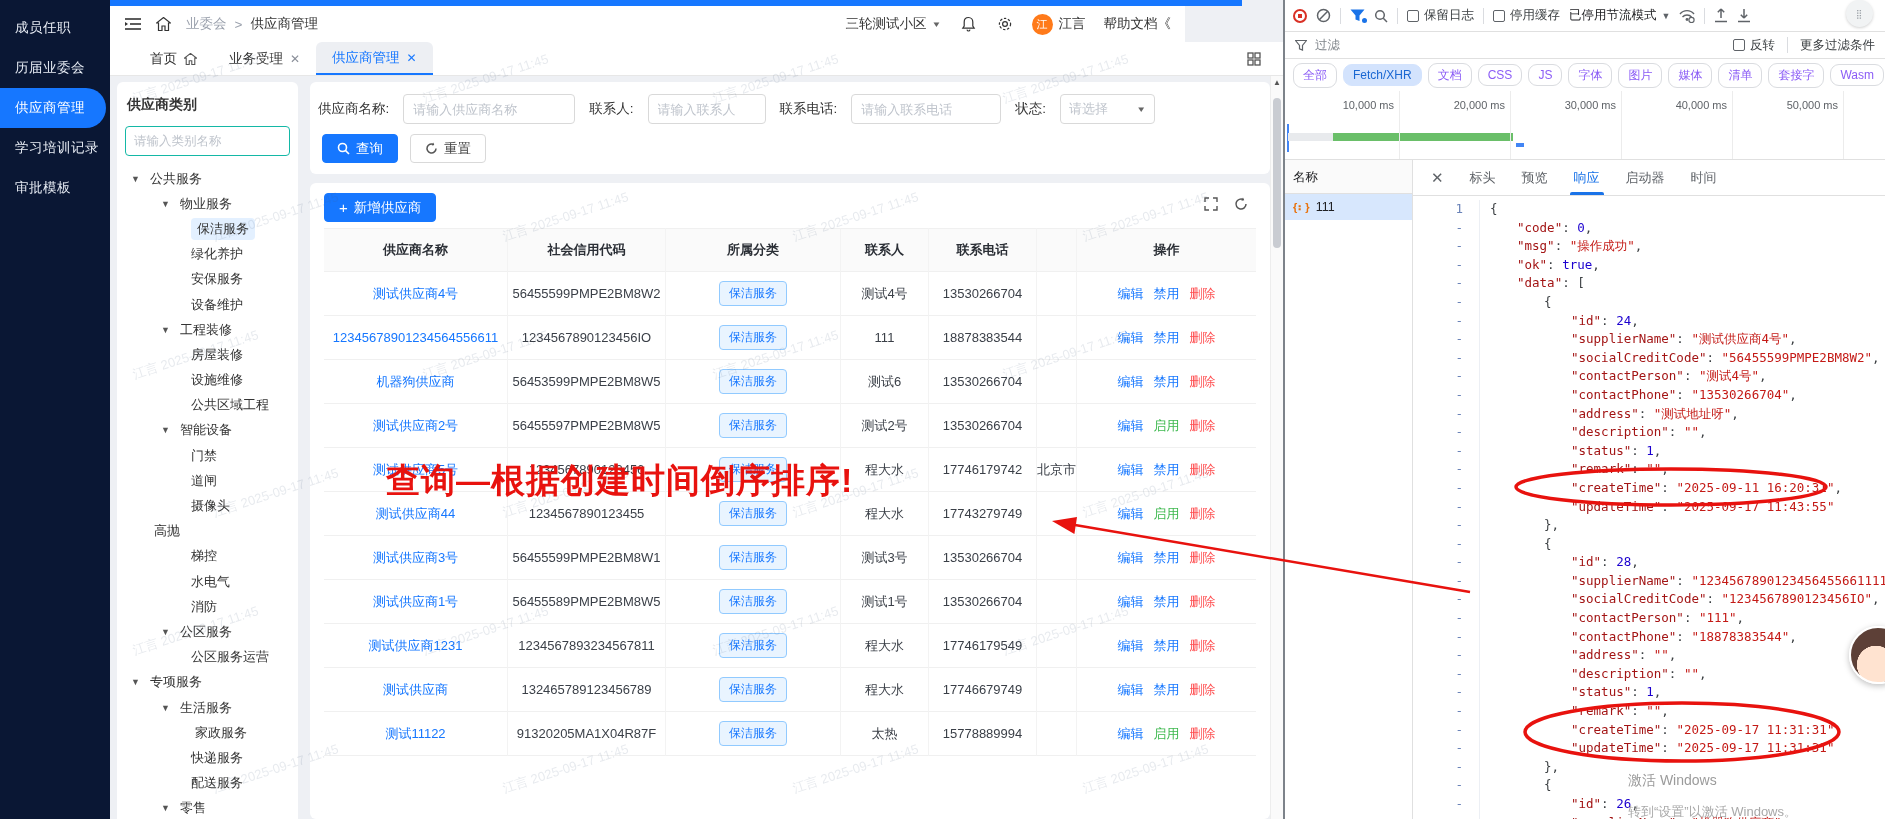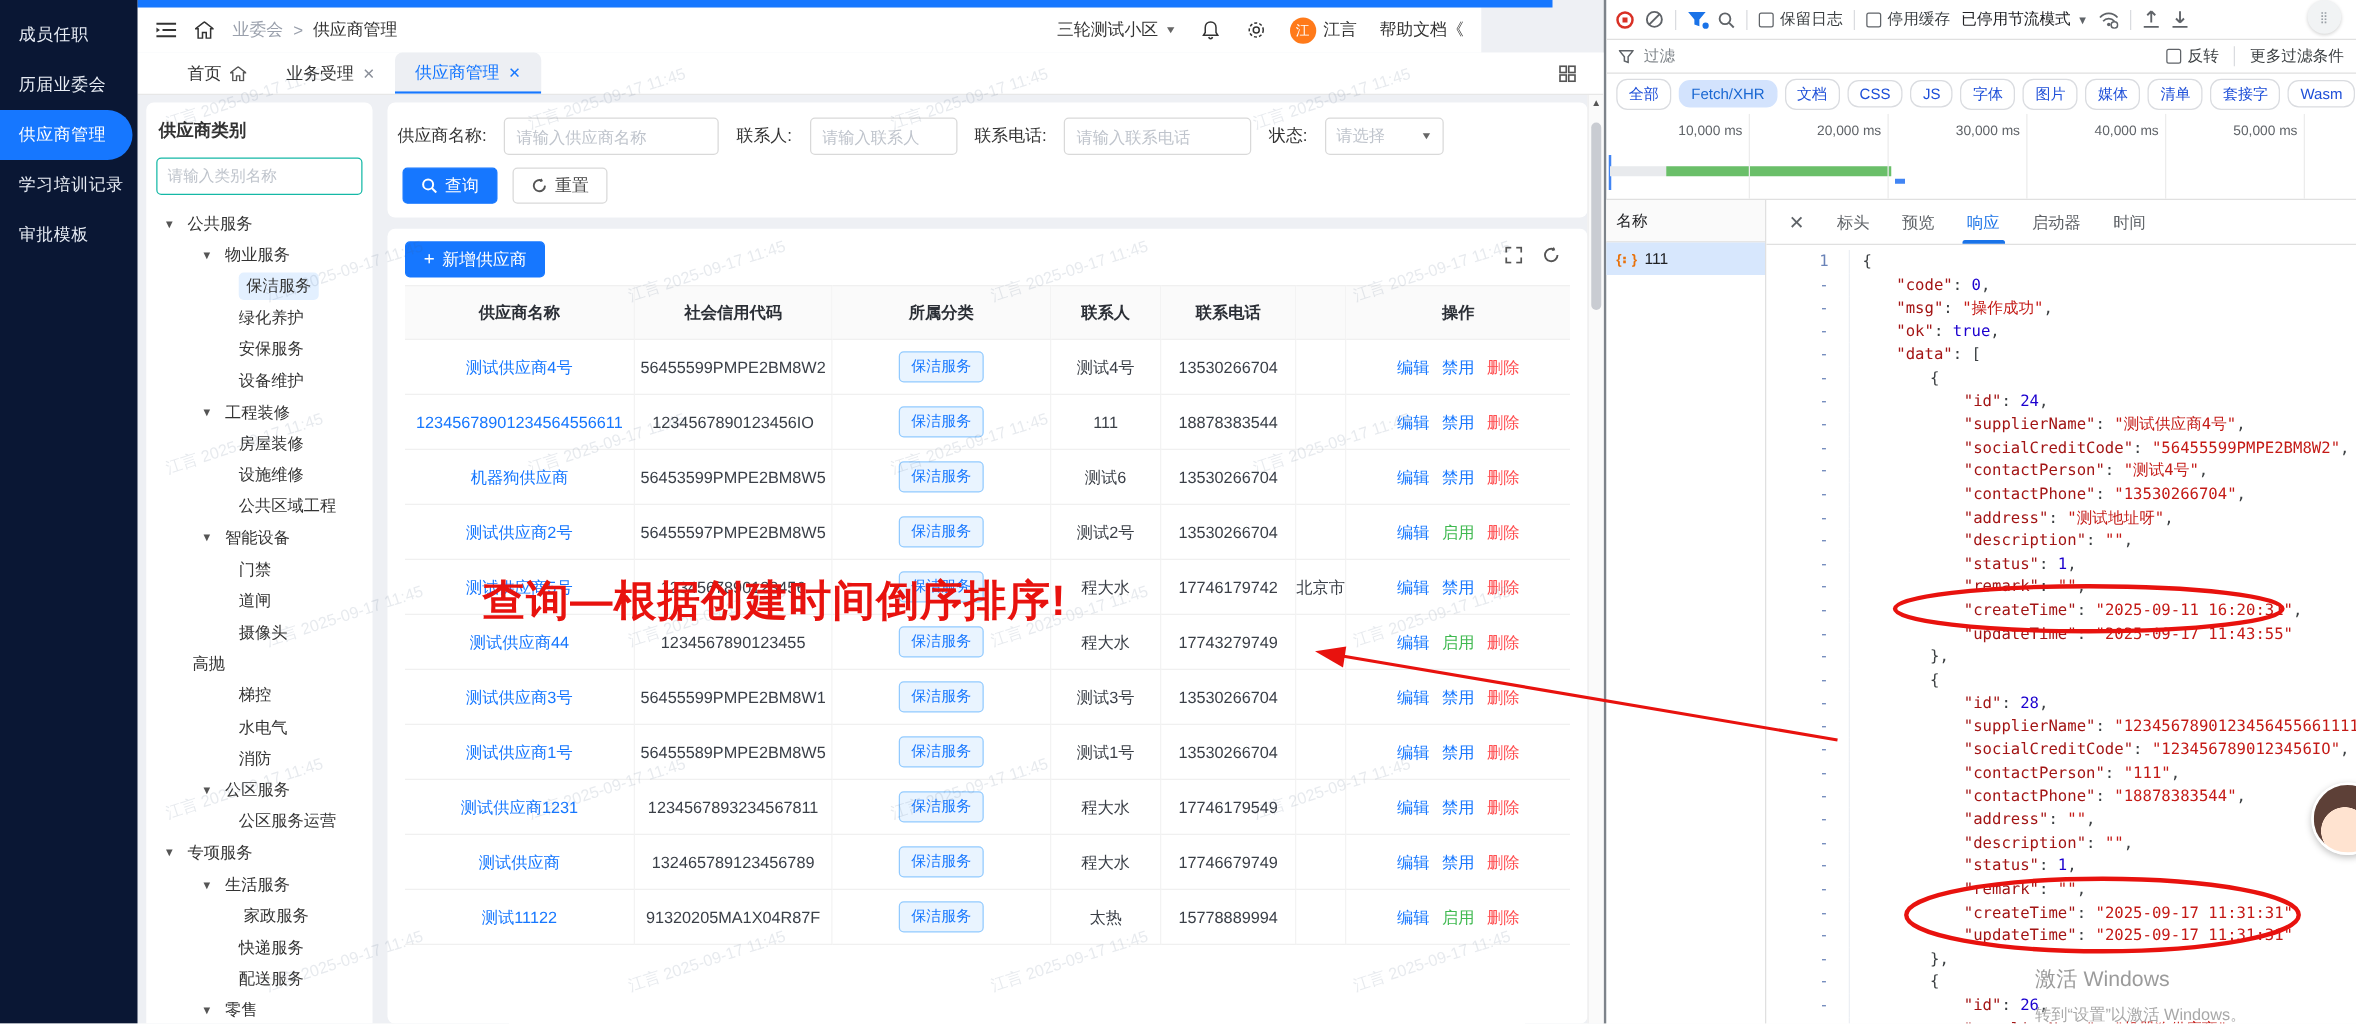--- a/index.html
+++ b/index.html
@@ -94,21 +94,21 @@
   #rec { width:14px; height:14px; border:2px solid #d93025; border-radius:50%; position:relative; cursor:pointer; }
   #rec::after { content:""; position:absolute; left:3px; top:3px; width:4px; height:4px; background:#d93025; }
   #throttle { display:flex; align-items:center; gap:5px; cursor:pointer; white-space:nowrap; }
   #grip { position:absolute; right:12px; top:0px; width:27px; height:27px; border-radius:50%; background:#f1f3f4; box-shadow:0 1px 3px rgba(0,0,0,.18); color:#9aa0a6; font-size:9px; display:flex; align-items:center; justify-content:center; letter-spacing:1px; z-index:9; }
 
   #dt-row2 { position:absolute; left:0; top:32px; width:100%; height:27px; border-bottom:1px solid #e0e0e0; display:flex; align-items:center; padding:0 10px; gap:8px; }
   #dt-filter-ph { color:#80868b; }
   #dt-row2-right { margin-left:auto; display:flex; align-items:center; gap:12px; }
 
   #dt-chips { position:absolute; left:0; top:59px; width:100%; height:32px; display:flex; align-items:center; gap:6px; padding-left:8px; }
-  .chip2 { border:1px solid #dadce0; border-radius:9px; padding:3px 9px; font-size:12px; color:#1d4ed8; cursor:pointer; white-space:nowrap; }
+  .chip2 { border:1px solid #dadce0; border-radius:9px; padding:3px 9px; font-size:12px; color:#8b5cf6; cursor:pointer; white-space:nowrap; }
   .chip2.on { background:#d3e3fd; border-color:#d3e3fd; color:#1967d2; }
 
   #dt-timeline { position:absolute; left:0; top:91px; width:100%; height:69px; border-bottom:1px solid #e0e0e0; overflow:hidden; }
   .tl-grid { position:absolute; top:0; width:1px; height:69px; background:#ececec; }
   .tl-label { position:absolute; top:8px; font-size:11px; color:#5f6368; transform:translateX(-100%); padding-right:5px; white-space:nowrap; }
   #tl-gray { position:absolute; left:3px; top:42px; width:45px; height:8px; background:#e8eaed; }
   #tl-green { position:absolute; left:48px; top:42px; width:180px; height:8px; background:#6abf69; }
   #tl-blue { position:absolute; left:231px; top:52px; width:8px; height:4px; background:#4285f4; }
   #tl-sel { position:absolute; left:2px; top:33px; width:2px; height:28px; background:#4285f4; }
 
@@ -126,21 +126,21 @@
 
   #code { position:absolute; left:0; top:37px; right:0; bottom:0; overflow:hidden; font-family:"DejaVu Sans Mono",monospace; font-size:12.5px; padding-top:3px; }
   .cl { height:18.6px; line-height:18.6px; white-space:pre; display:flex; }
   .cl .gut { width:67px; flex:0 0 67px; text-align:right; padding-right:16px; color:#6a83b8; border-right:1px solid #eceff4; }
   .cl .ct { padding-left:10px; }
   .ck { color:#a31515; } .cv { color:#c41a16; } .cn { color:#1c00cf; } .cp { color:#3c4043; }
 
   
   #annot-text { position:absolute; left:386px; top:458px; font-size:34px; font-weight:800; color:#e8120e; z-index:40; letter-spacing:1px; white-space:nowrap; font-family:"Liberation Sans",sans-serif; }
   #overlay-svg { position:absolute; left:0; top:0; width:1885px; height:819px; z-index:41; pointer-events:none; }
-  #win-wm1 { position:absolute; left:1628px; top:772px; font-size:17px; color:#9b9b9b; z-index:30;text-align:center; }
+  #win-wm1 { position:absolute; left:1628px; top:772px; font-size:14px; color:#9b9b9b; z-index:30;text-align:center; }
   #win-wm2 { position:absolute; left:1628px; top:803px; font-size:13px; color:#a8a8a8; z-index:30; }
   #mascot { position:absolute; left:1849px; top:626px; width:58px; height:58px; border-radius:50%; background:radial-gradient(circle at 46% 68%, #ffe3d0 0 40%, #5d4037 41% 100%); border:2px solid #fff; box-shadow:0 2px 6px rgba(0,0,0,.25); z-index:45; }
   svg.ic { display:block; }
 </style>
 </head>
 <body>
 
 <div id="screen">
 
   <div id="app">

